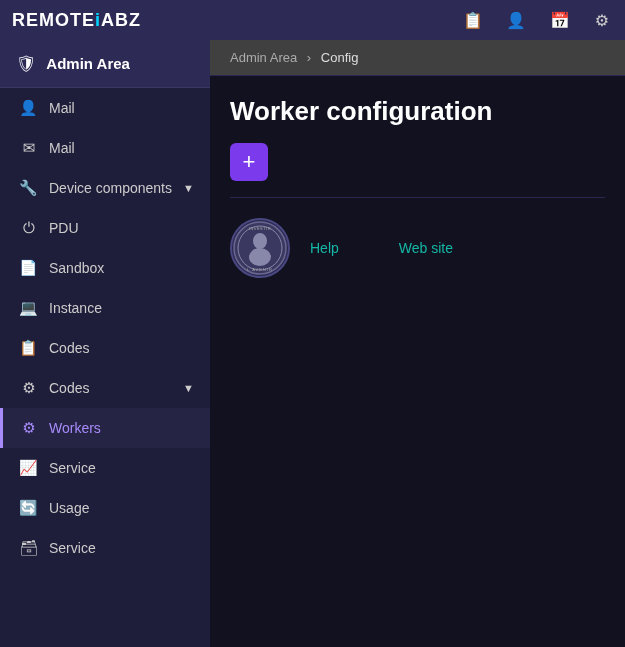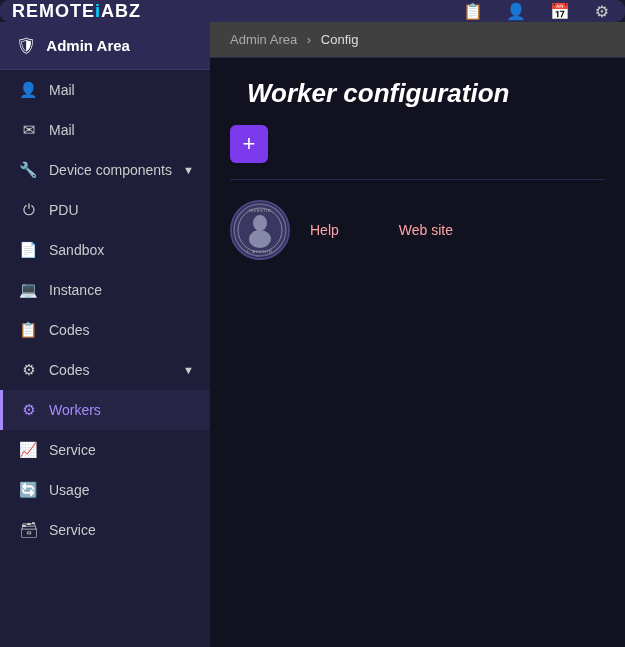--- a/index.html
+++ b/index.html
@@ -1,27 +1,26 @@
 <!DOCTYPE html>
 <html><head>
   <meta charset="utf-8">
   <style>
     * { margin: 0; padding: 0; box-sizing: border-box; }
     body { font-family: 'Segoe UI', Arial, sans-serif; background: #1a1a2e; color: #fff; width: 625px; height: 647px; overflow: hidden; display: flex; flex-direction: column; }
 
     
     .top-nav {
       background: #2d2b55;
-      height: 22px;
+      height: 40px;
       display: flex;
       align-items: center;
       padding: 0 12px;
       gap: 16px;
       flex-shrink: 0;
-      border-radius: 9px;
     }
     .logo {
       font-size: 18px;
       font-weight: bold;
       color: #fff;
       letter-spacing: 1px;
       margin-right: auto;
     }
     .logo span { color: #00d4ff; }
     .nav-icon {
@@ -93,22 +92,21 @@
       color: #aaa;
       border-bottom: 1px solid #2a2850;
       background: #404040;
     }
     .breadcrumb span { color: #aaa; }
     .breadcrumb .sep { margin: 0 6px; }
     .breadcrumb .current { color: #ddd; }
 
     
     .page-header {
-      padding: 20px 37px 16px;
-      font-style: italic;
+      padding: 20px 20px 16px;
     }
     .page-title {
       font-size: 26px;
       font-weight: 600;
       color: #fff;
     }
 
     
     .actions-bar {
       padding: 0 20px 16px;
@@ -166,21 +164,21 @@
       flex-shrink: 0;
       overflow: hidden;
     }
     .worker-logo svg { width: 54px; height: 54px; }
     .worker-links {
       display: flex;
       gap: 60px;
       align-items: center;
     }
     .worker-link {
-      color: #fca5a5;
+      color: #14b8a6;
       font-size: 14px;
       cursor: pointer;
       text-decoration: none;
     }
   </style>
 </head>
 <body>
 
 <div class="top-nav">
   <span class="logo">

